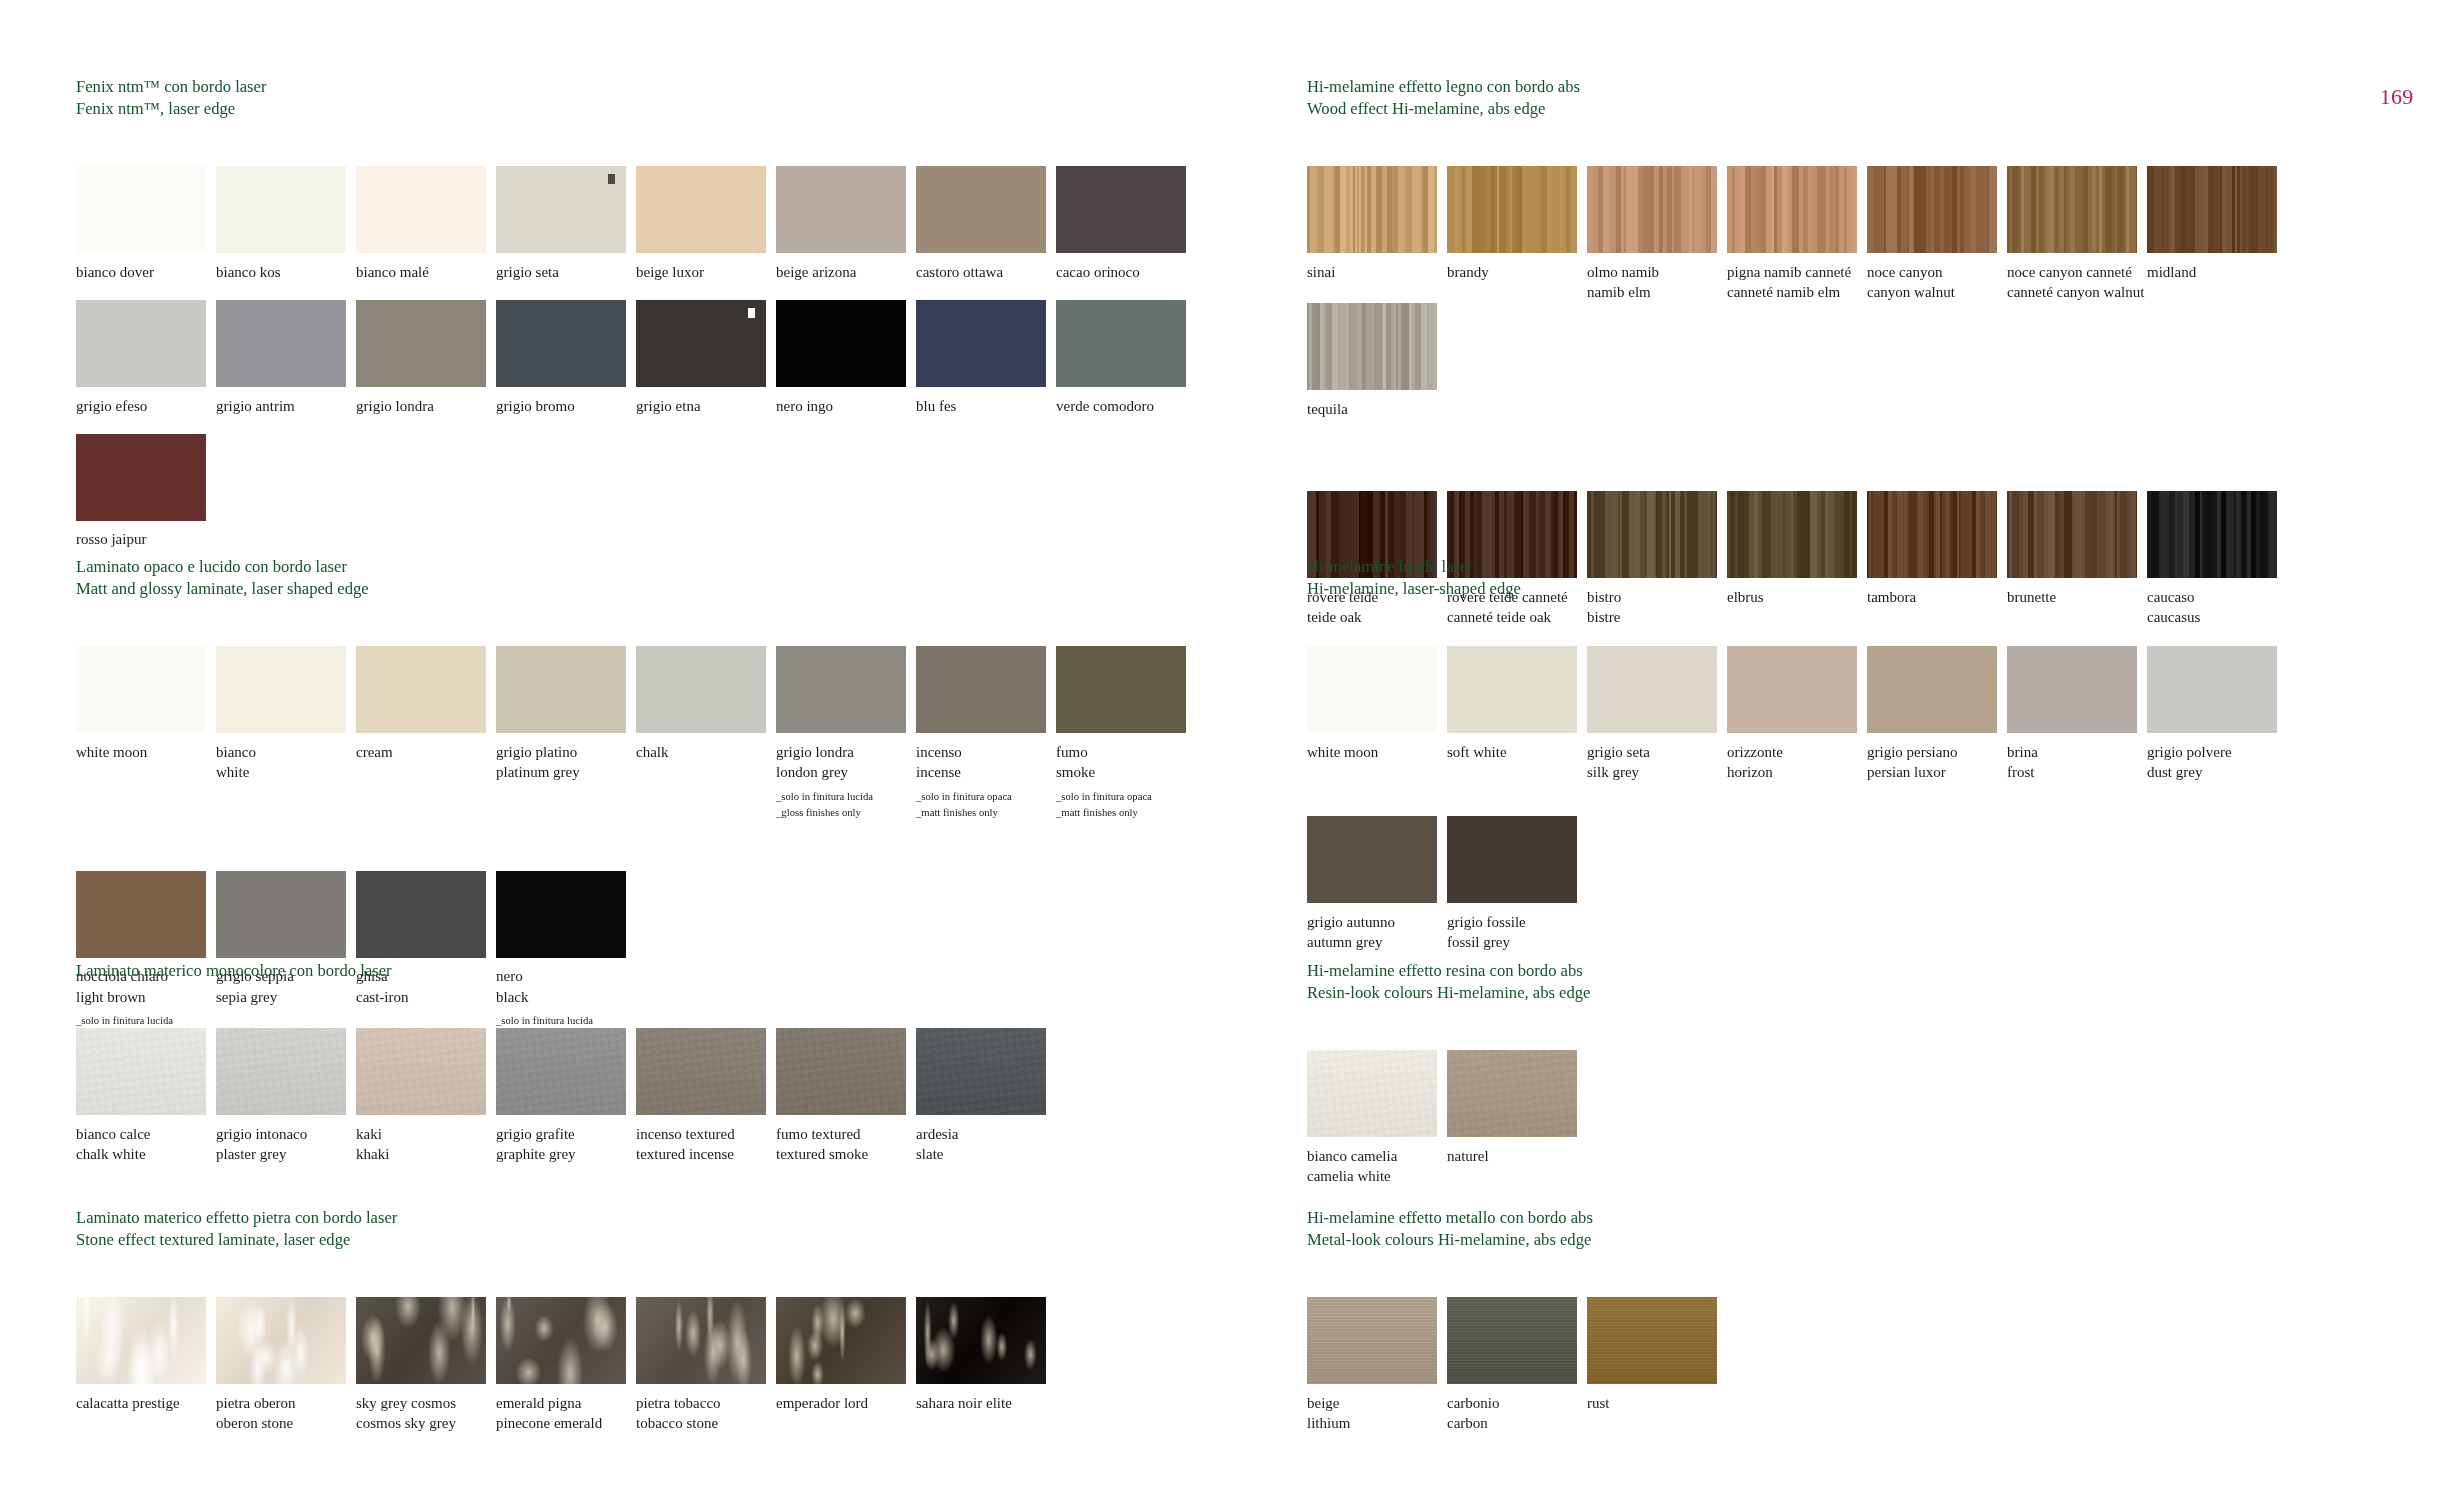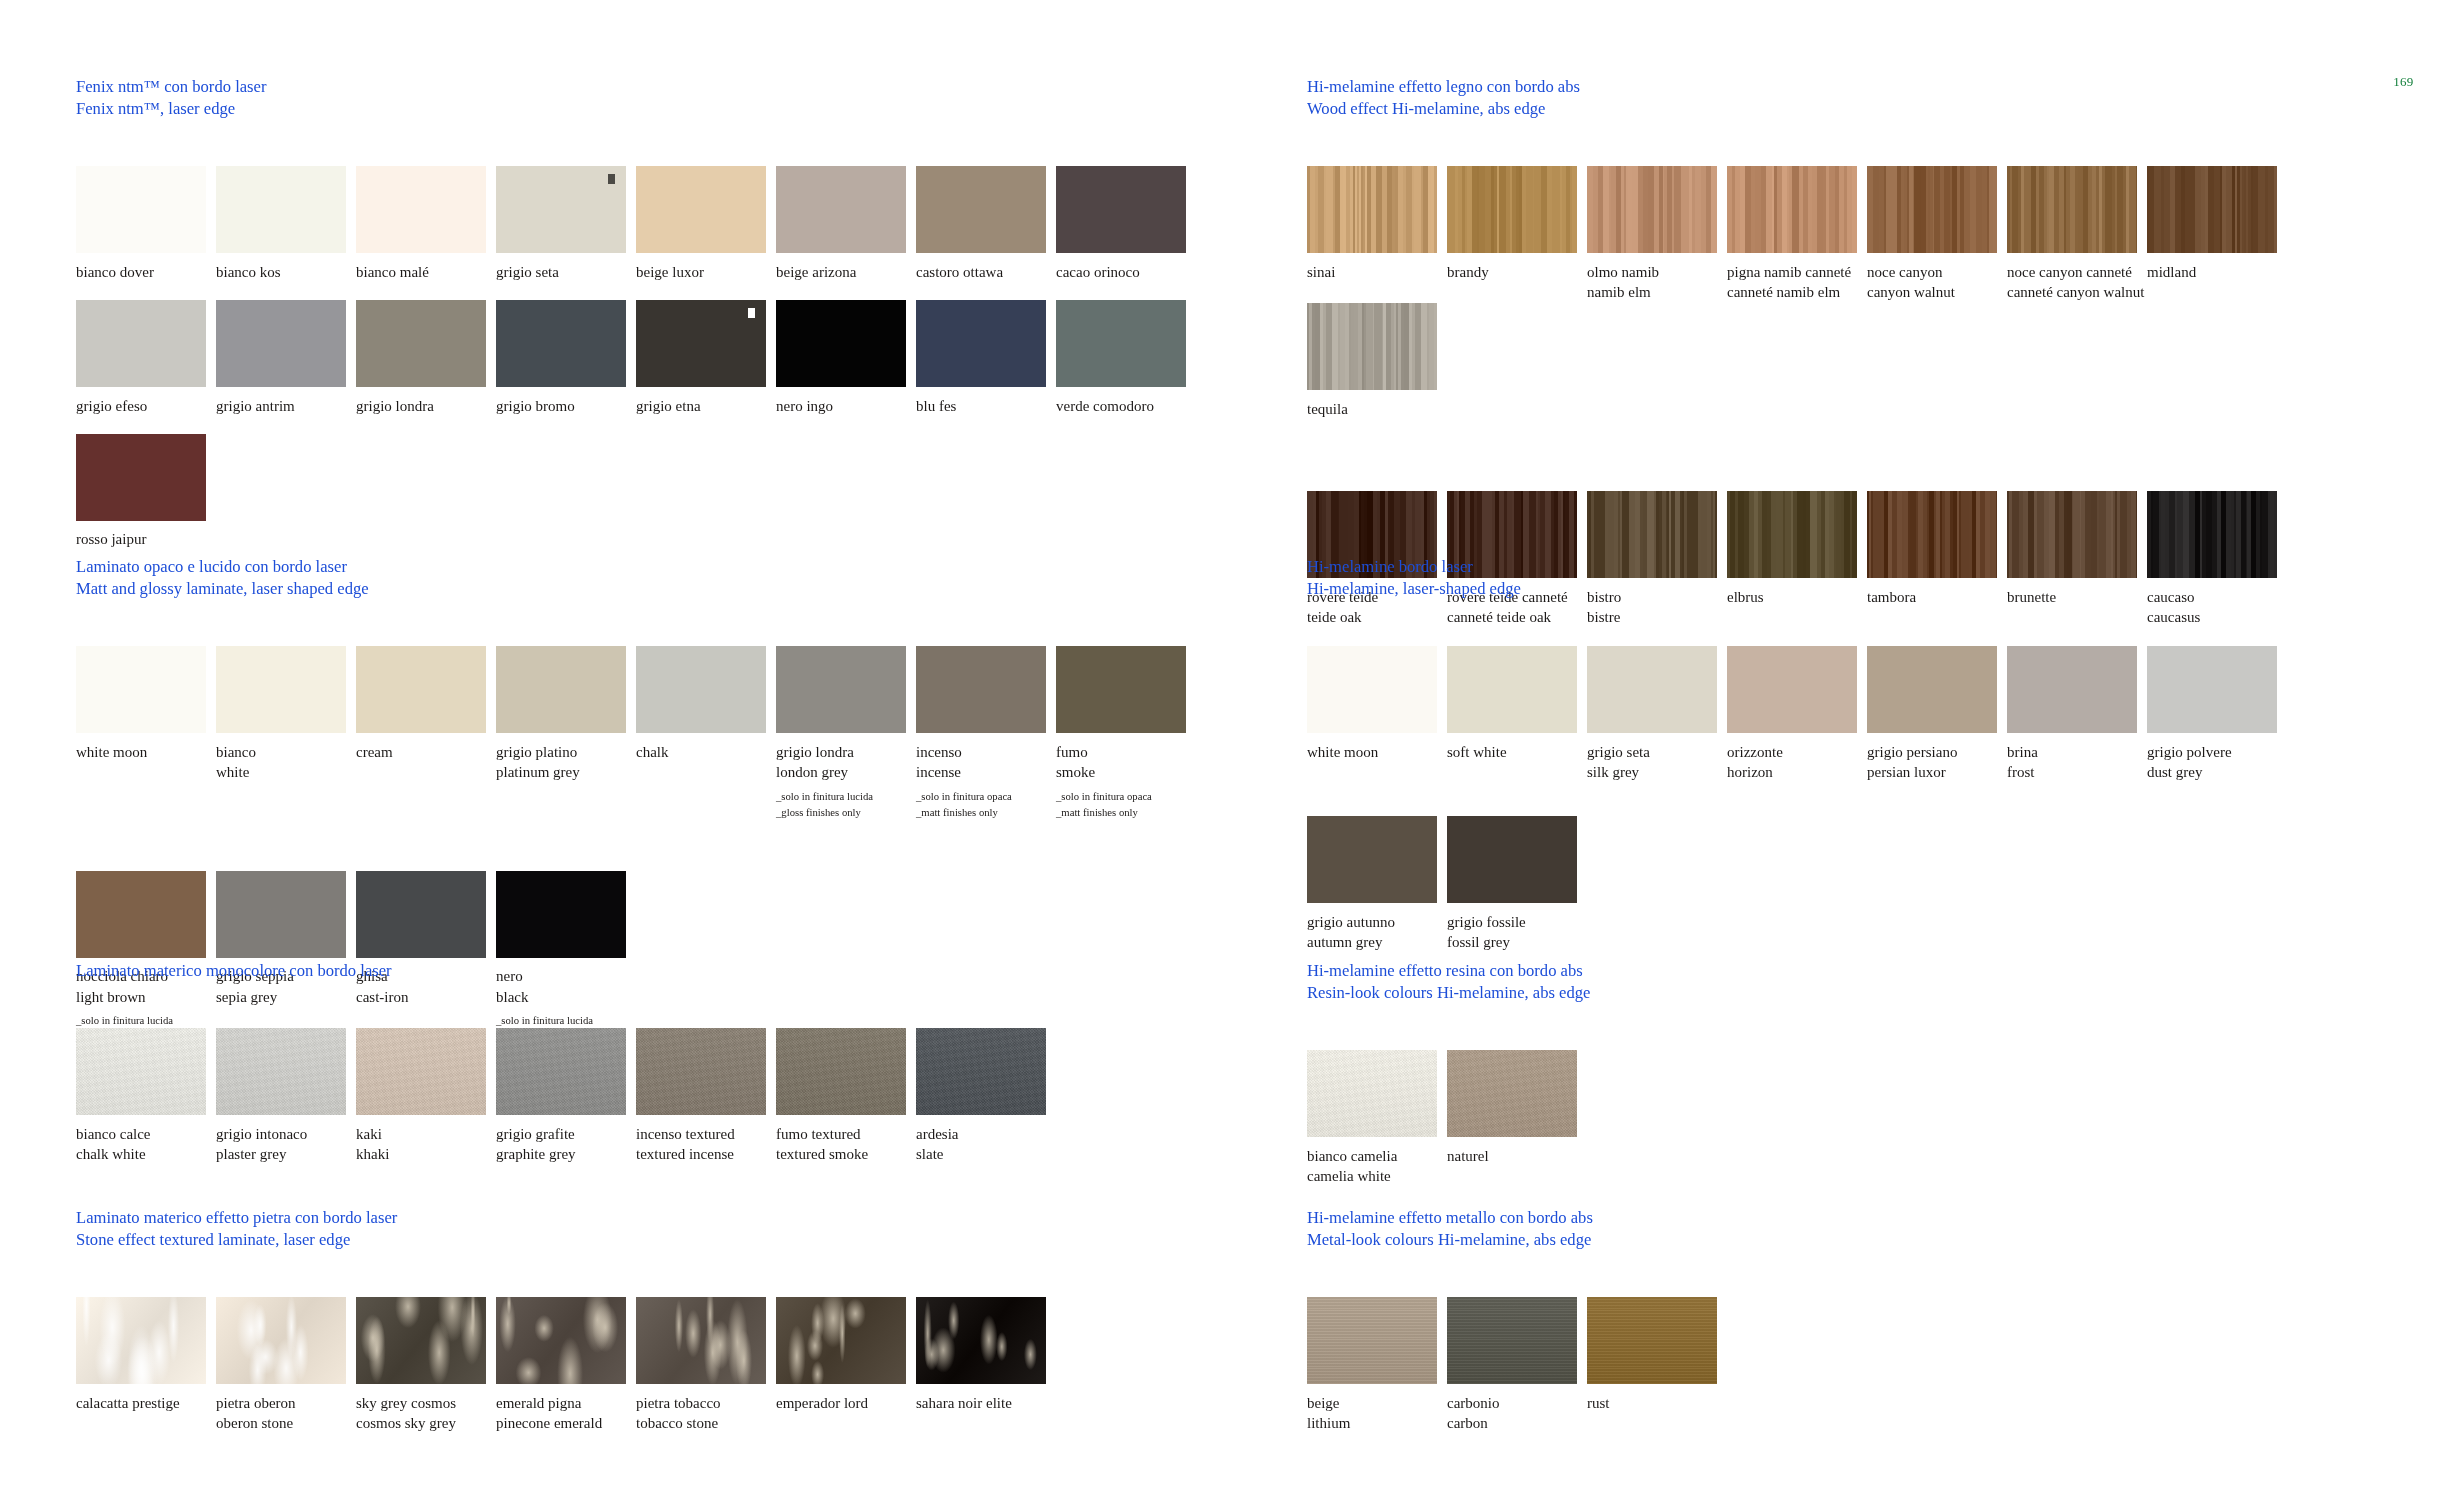--- a/index.html
+++ b/index.html
@@ -8,36 +8,36 @@
     background:#ffffff;
     font-family:"Liberation Serif","DejaVu Serif",serif;
     color:#231f1e;
     position:relative;
     overflow:hidden;
   }
   .page{position:relative;width:2438px;height:1511px;}
 
   .page-number{
     position:absolute;
-    top:74px; right:24.4px;
-    font-size:13px;
-    color:#15803d;
+    top:84px; right:24.4px;
+    font-size:22px;
+    color:#be185d;
     letter-spacing:0.3px;
   }
 
   .column{position:absolute;top:0;}
   .col-left{left:76px;width:1131px;}
   .col-right{left:1307px;width:1092px;}
 
   .section{position:absolute;width:100%;}
 
   .sec-title{
     line-height:1.33;
     font-size:16.6px;
-    color:#1d4ed8;
+    color:#14532d;
     margin:0 0 0 0;
     white-space:nowrap;
   }
   .sec-title .t-it{display:block;}
   .sec-title .t-en{display:block;}
 
   .swatch-grid{
     display:flex;
     flex-wrap:wrap;
     width:100%;

